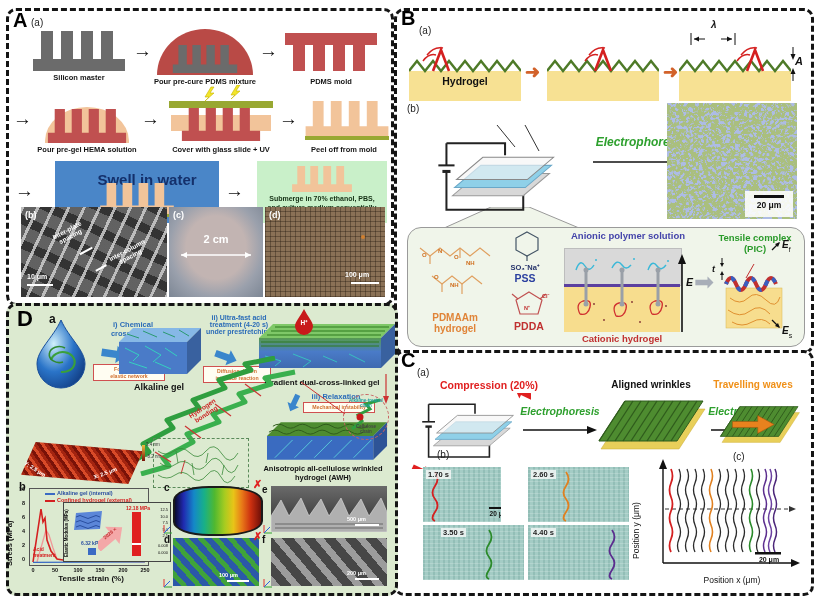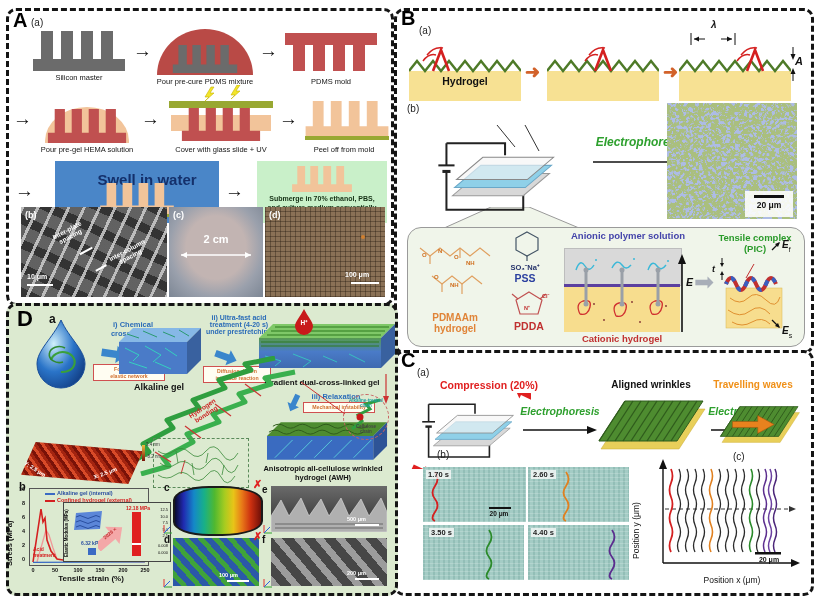--- a/index.html
+++ b/index.html
@@ -3,21 +3,21 @@
 <meta charset="utf-8">
 <style>
   body{margin:0;background:#fff}
   .fig{position:relative;width:817px;height:598px;background:#fff;font-family:"Liberation Sans",sans-serif;color:#111;overflow:hidden}
   .abs{position:absolute}
   .panel{position:absolute;border:3px dashed #141414;border-radius:10px;background:#fff}
   .c{text-align:center}.b{font-weight:700}.i{font-style:italic}.pre{white-space:pre-line}
   .vt{writing-mode:vertical-rl;transform:rotate(180deg)}
   .ar{font-size:19px;font-weight:700;line-height:1;color:#111}
   .fa{font-size:18px;font-weight:700;line-height:1;color:#d2622a}
-  .lbl{font-size:7.5px;font-weight:400;line-height:1.2;color:#141414}
+  .lbl{font-size:7.5px;font-weight:700;line-height:1.2;color:#141414}
   .ptag{font-size:10px;color:#222}
   .plab{font-size:20px;font-weight:800;color:#000}
   .iw{color:#fff;font-size:6.5px;font-weight:700;line-height:1.05;text-align:center;white-space:pre-line}
   .wtag{color:#fff;font-size:9px;font-weight:700}
   .note{border:1px solid #d05050;color:#d07030;background:#fffdf2;font-size:5.2px;font-weight:700;line-height:1.25;text-align:center;white-space:pre-line;padding:1px 2px}
   .sem{background:repeating-linear-gradient(115deg,rgba(205,205,205,.85) 0 3px,rgba(90,90,90,.15) 3px 14px),repeating-linear-gradient(25deg,rgba(40,40,40,.9) 0 9px,rgba(125,125,125,.35) 9px 22px),#555}
   .photo{background:radial-gradient(ellipse at 50% 45%,#c2b4b2 0 45%,#9aa0ac 70%,#7c8694 100%)}
   .gridimg{background:repeating-linear-gradient(0deg,rgba(30,20,10,.35) 0 1px,transparent 1px 5px),repeating-linear-gradient(90deg,rgba(30,20,10,.35) 0 1px,transparent 1px 5px),#8a7156}
   .frame{background:repeating-linear-gradient(0deg,rgba(255,255,255,.18) 0 1px,transparent 1px 4px),repeating-linear-gradient(90deg,rgba(20,90,80,.12) 0 2px,transparent 2px 5px),#a4ccc5;overflow:hidden}
   .chip{background:rgba(250,250,250,.78);padding:0 2px;font-size:7.5px;font-weight:700;color:#222}
@@ -380,39 +380,39 @@
     <line x1="0" y1="5" x2="54" y2="5" stroke="#111" stroke-width="1.6"></line>
         <polygon points="54,1 64,5 54,9" fill="#111"></polygon>
   </svg>
   <div class="abs b c" style="left:308px;top:26px;width:96px;font-size:10px;color:#f09018">Travelling waves</div>
   <svg class="abs" style="left:322px;top:44px" width="82" height="52" viewBox="0 0 110 56">
     <use href="#tile"></use>
     <polygon points="18,26 52,26 52,18 74,30 52,42 52,34 18,34" fill="#e8821e" stroke="#a05810" stroke-width="0.8"></polygon>
   </svg>
 
   <div class="abs ptag" style="left:40px;top:96px">(b)</div>
-  <div class="abs frame" style="left:26px;top:114px;width:103px;height:55px">
+  <div class="abs frame" style="left:26px;top:114px;width:78px;height:55px">
     <svg class="abs" style="left:0;top:0" width="101" height="55">
           <use href="#wv2" x="12" fill="none" stroke="#d42020" stroke-width="1.8"></use>
         </svg>
     <span class="abs chip" style="left:3px;top:3px">1.70 s</span>
     <div class="abs" style="left:66px;top:40px;width:22px;height:2px;background:#111"></div>
     <div class="abs b c" style="left:56px;top:43px;width:40px;font-size:6.5px">20 μm</div>
   </div>
   <div class="abs frame" style="left:131px;top:114px;width:101px;height:55px">
     <svg class="abs" style="left:0;top:0" width="101" height="55">
           <use href="#wv2" x="38" fill="none" stroke="#e08020" stroke-width="1.8"></use>
         </svg>
     <span class="abs chip" style="left:3px;top:3px">2.60 s</span>
   </div>
   <div class="abs frame" style="left:26px;top:172px;width:101px;height:55px">
     <svg class="abs" style="left:0;top:0" width="101" height="55">
           <use href="#wv2" x="66" fill="none" stroke="#2a8a2a" stroke-width="1.8"></use>
         </svg>
-    <span class="abs chip" style="left:6px;top:3px">3.50 s</span>
+    <span class="abs chip" style="left:18px;top:3px">3.50 s</span>
   </div>
   <div class="abs frame" style="left:131px;top:172px;width:101px;height:55px">
     <svg class="abs" style="left:0;top:0" width="101" height="55">
           <use href="#wv2" x="84" fill="none" stroke="#5b2d8e" stroke-width="1.8"></use>
         </svg>
     <span class="abs chip" style="left:3px;top:3px">4.40 s</span>
   </div>
 
   <div class="abs ptag" style="left:336px;top:98px">(c)</div>
   <svg class="abs" style="left:248px;top:104px" width="158" height="118">

